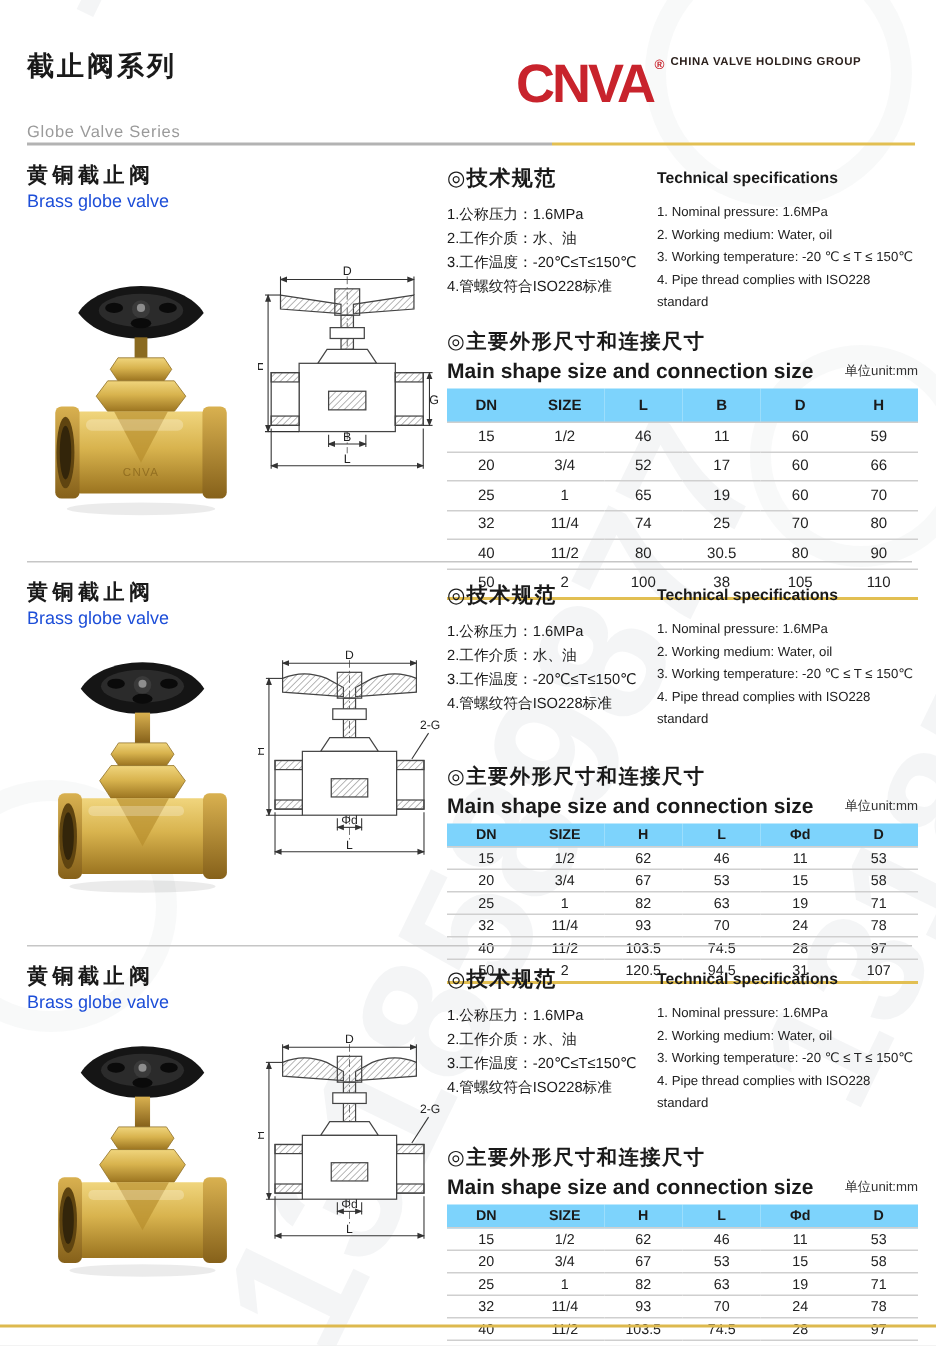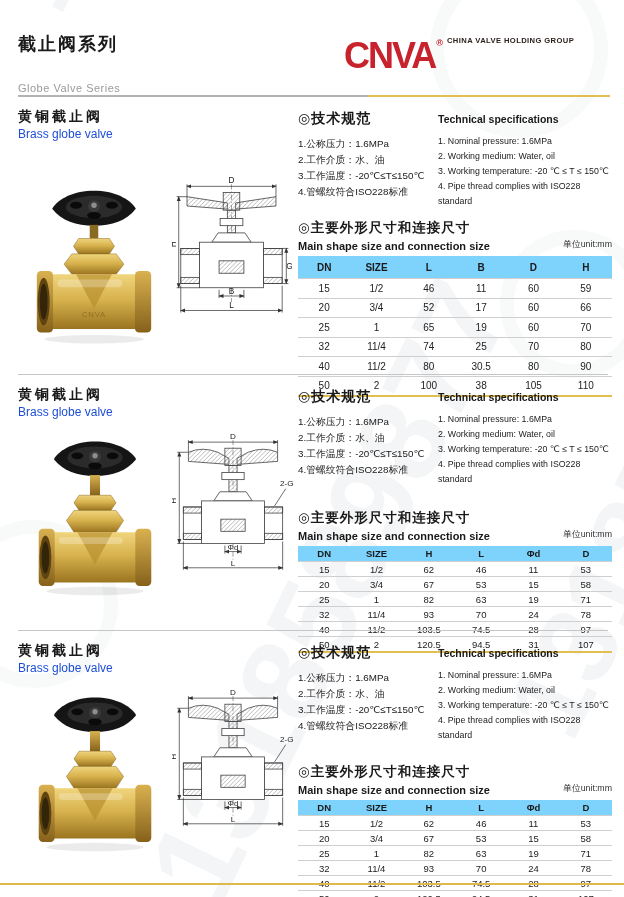--- a/index.html
+++ b/index.html
@@ -30,21 +30,21 @@
   .rightcol{position:absolute;left:298px;top:6px;width:314px;}
   .specs{display:flex;}
   .specs-cn{width:140px;}
   .specs-en{width:174px;}
   .spec-h-cn{font-size:14px;font-weight:bold;letter-spacing:1px;margin:0 0 8px 0;}
   .spec-h-en{font-size:10.5px;font-weight:bold;margin:3px 0 9px 0;}
   .spec-li-cn{font-size:9.8px;line-height:16px;}
   .spec-li-en{font-size:8.8px;line-height:15px;color:#222;}
   .dims-h-cn{font-size:13.5px;font-weight:bold;letter-spacing:1px;}
   .dims-row{display:flex;align-items:flex-end;margin-top:2px;}
-  .dims-h-en{font-size:11px;font-weight:bold;flex:1;}
+  .dims-h-en{font-size:14px;font-weight:bold;flex:1;}
   .dims-unit{font-size:8.8px;color:#333;padding-bottom:1px;}
   .tbl-wrap{border-bottom:2px solid #e2bf52;margin-top:4px;}
   table{width:100%;border-collapse:collapse;table-layout:fixed;}
   th{background:#7dd3fc;font-weight:bold;border-bottom:1px solid #cfcfcf;}
   td{text-align:center;border-bottom:1px solid #cfcfcf;color:#222;}
   th{text-align:center;}
   tr:last-child td{border-bottom:none;}
   .t-lg th{font-size:10px;height:20px;}
   .t-lg td{font-size:10px;height:16.5px;}
   .t-sm th{font-size:9.5px;height:13px;}

